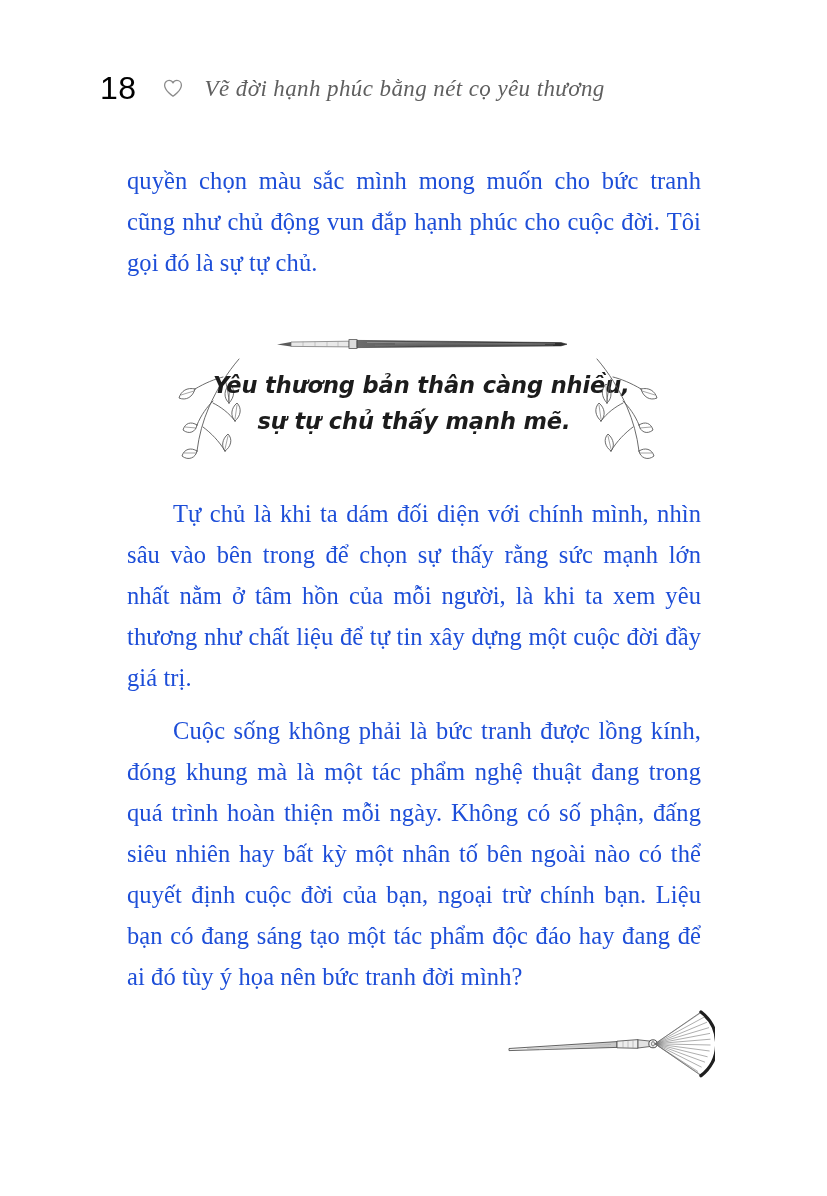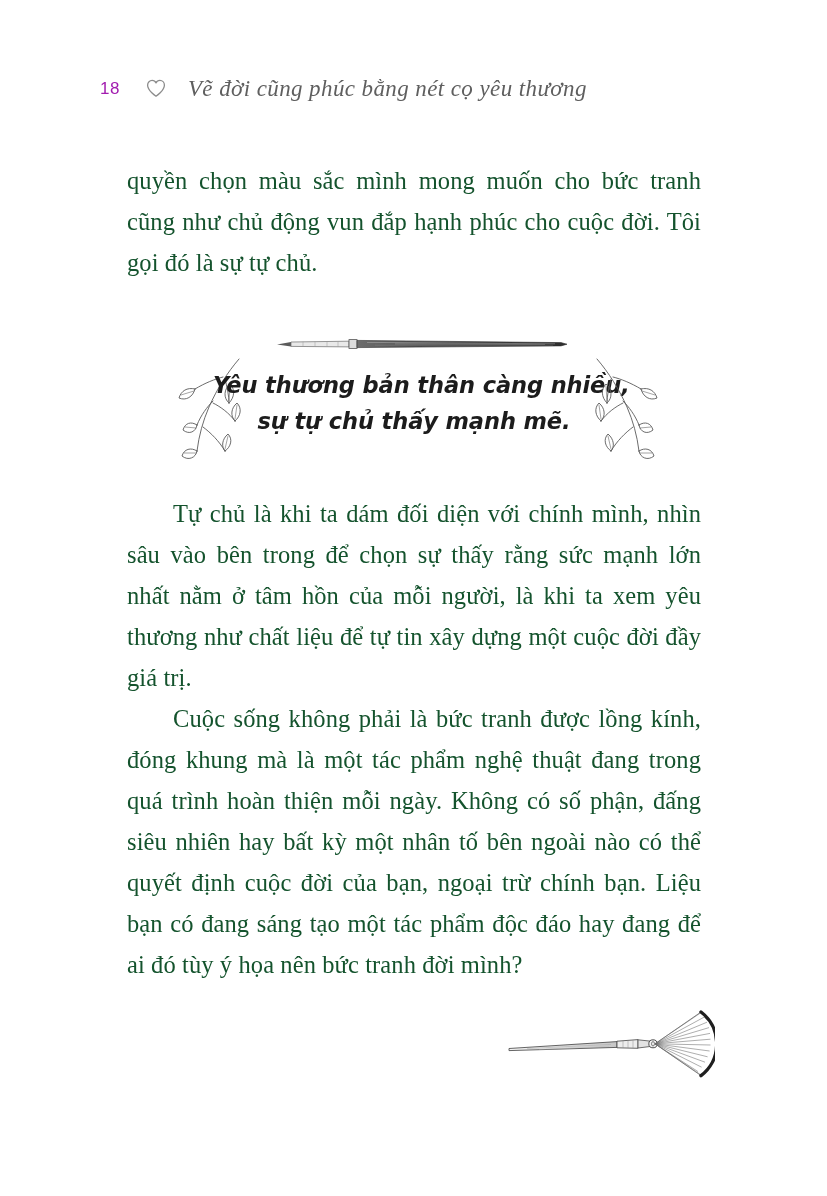--- a/index.html
+++ b/index.html
@@ -27,22 +27,22 @@
     position: absolute;
     left: 100px;
     top: 70px;
     display: flex;
     align-items: center;
     gap: 0;
     height: 36px;
   }
   .folio {
     font-family: "Liberation Sans", sans-serif;
-    font-size: 17px;
-    color: #a21caf;
+    font-size: 32px;
+    color: #000000;
     letter-spacing: 0.5px;
     line-height: 1;
   }
   .header-heart {
     margin-left: 26px;
     margin-right: 22px;
     display: inline-block;
     line-height: 1;
   }
   .header-heart svg { display: block; }
@@ -62,25 +62,25 @@
     left: 127px;
     top: 160px;
     width: 574px;
   }
   p.body-par {
     margin: 0;
     font-size: 24.5px;
     line-height: 41px;
     text-align: justify;
     text-align-last: left;
-    color: #14532d;
+    color: #1d4ed8;
     letter-spacing: 0.1px;
   }
   p.body-par.indent { text-indent: 46px; }
-  p.body-par + p.body-par { }
+  p.body-par + p.body-par { margin-top: 12px; }
 
   .par-gap-quote { height: 40px; }
 
   
   .quote-block {
     position: relative;
     width: 574px;
     height: 170px;
     margin: 0;
   }
@@ -141,21 +141,21 @@
 
 <div class="page">
 
   <div class="running-header">
     <span class="folio">18</span>
     <span class="header-heart">
       <svg width="20" height="19" viewBox="0 0 20 19">
         <path d="M10 17.2 C10 17.2 1.6 11.6 1.6 6.2 C1.6 3.3 3.8 1.4 6.1 1.4 C7.8 1.4 9.3 2.4 10 3.9 C10.7 2.4 12.2 1.4 13.9 1.4 C16.2 1.4 18.4 3.3 18.4 6.2 C18.4 11.6 10 17.2 10 17.2 Z" fill="none" stroke="#8c8c8c" stroke-width="1.3" stroke-linejoin="round"></path>
       </svg>
     </span>
-    <span class="header-title">Vẽ đời cũng phúc bằng nét cọ yêu thương</span>
+    <span class="header-title">Vẽ đời hạnh phúc bằng nét cọ yêu thương</span>
   </div>
 
   <div class="content">
 
     <p class="body-par">quyền chọn màu sắc mình mong muốn cho bức tranh cũng như chủ động vun đắp hạnh phúc cho cuộc đời. Tôi gọi đó là sự tự chủ.</p>
 
     <div class="par-gap-quote"></div>
     <div class="quote-block">
 
       <div class="brush-divider">

